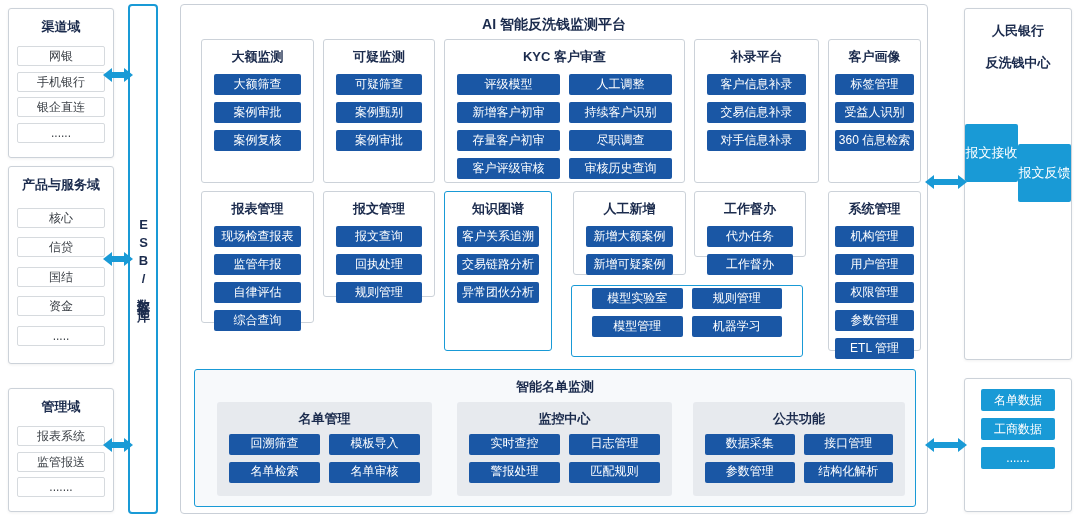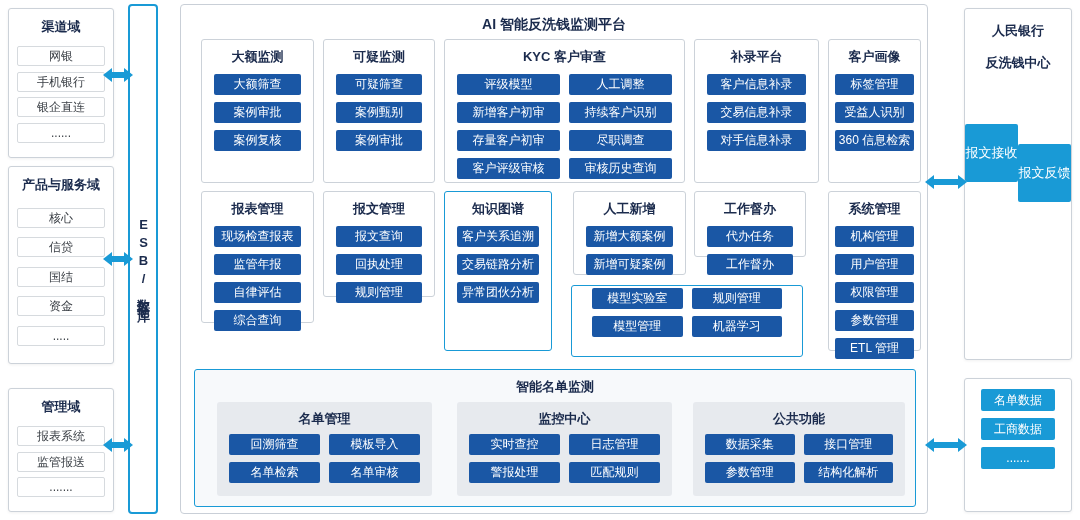--- a/index.html
+++ b/index.html
@@ -57,21 +57,21 @@
 
   
   .lm-panel{position:absolute;left:13px;top:364px;width:722px;height:138px;border:1px solid #199ad6;
             border-radius:3px;background:#f7f9fb;}
   .lm-title{font-size:13px;font-weight:bold;color:#1b2b4d;text-align:center;padding-top:8px;}
   .lgroup{position:absolute;top:32px;height:94px;background:#e7eaee;border-radius:3px;border:none;}
   .lgA{left:22px;width:215px;}
   .lgB{left:262px;width:215px;}
   .lgC{left:498px;width:212px;}
   .lgroup .mod-title{padding:8px 0 6px;}
-  .lgroup .btns.cols2{padding:0 12px;}
+  .lgroup .btns.cols2{padding:0 12px;font-family:Liberation Mono, monospace;}
 
   
   .rbox{position:absolute;left:964px;width:108px;border:1px solid #ccd2d9;border-radius:3px;
         background:#fff;box-shadow:0 1px 3px rgba(0,0,0,.06);}
   .pboc{top:8px;height:352px;}
   .ext{top:378px;height:134px;}
   .rtitle{font-size:13px;font-weight:bold;color:#1b2b4d;text-align:center;line-height:1.5;}
   .pboc .rtitle{padding-top:12px;}
   .ext .rtitle{padding-top:10px;}
   .bigbtns{display:flex;flex-direction:row;align-items:center;}

